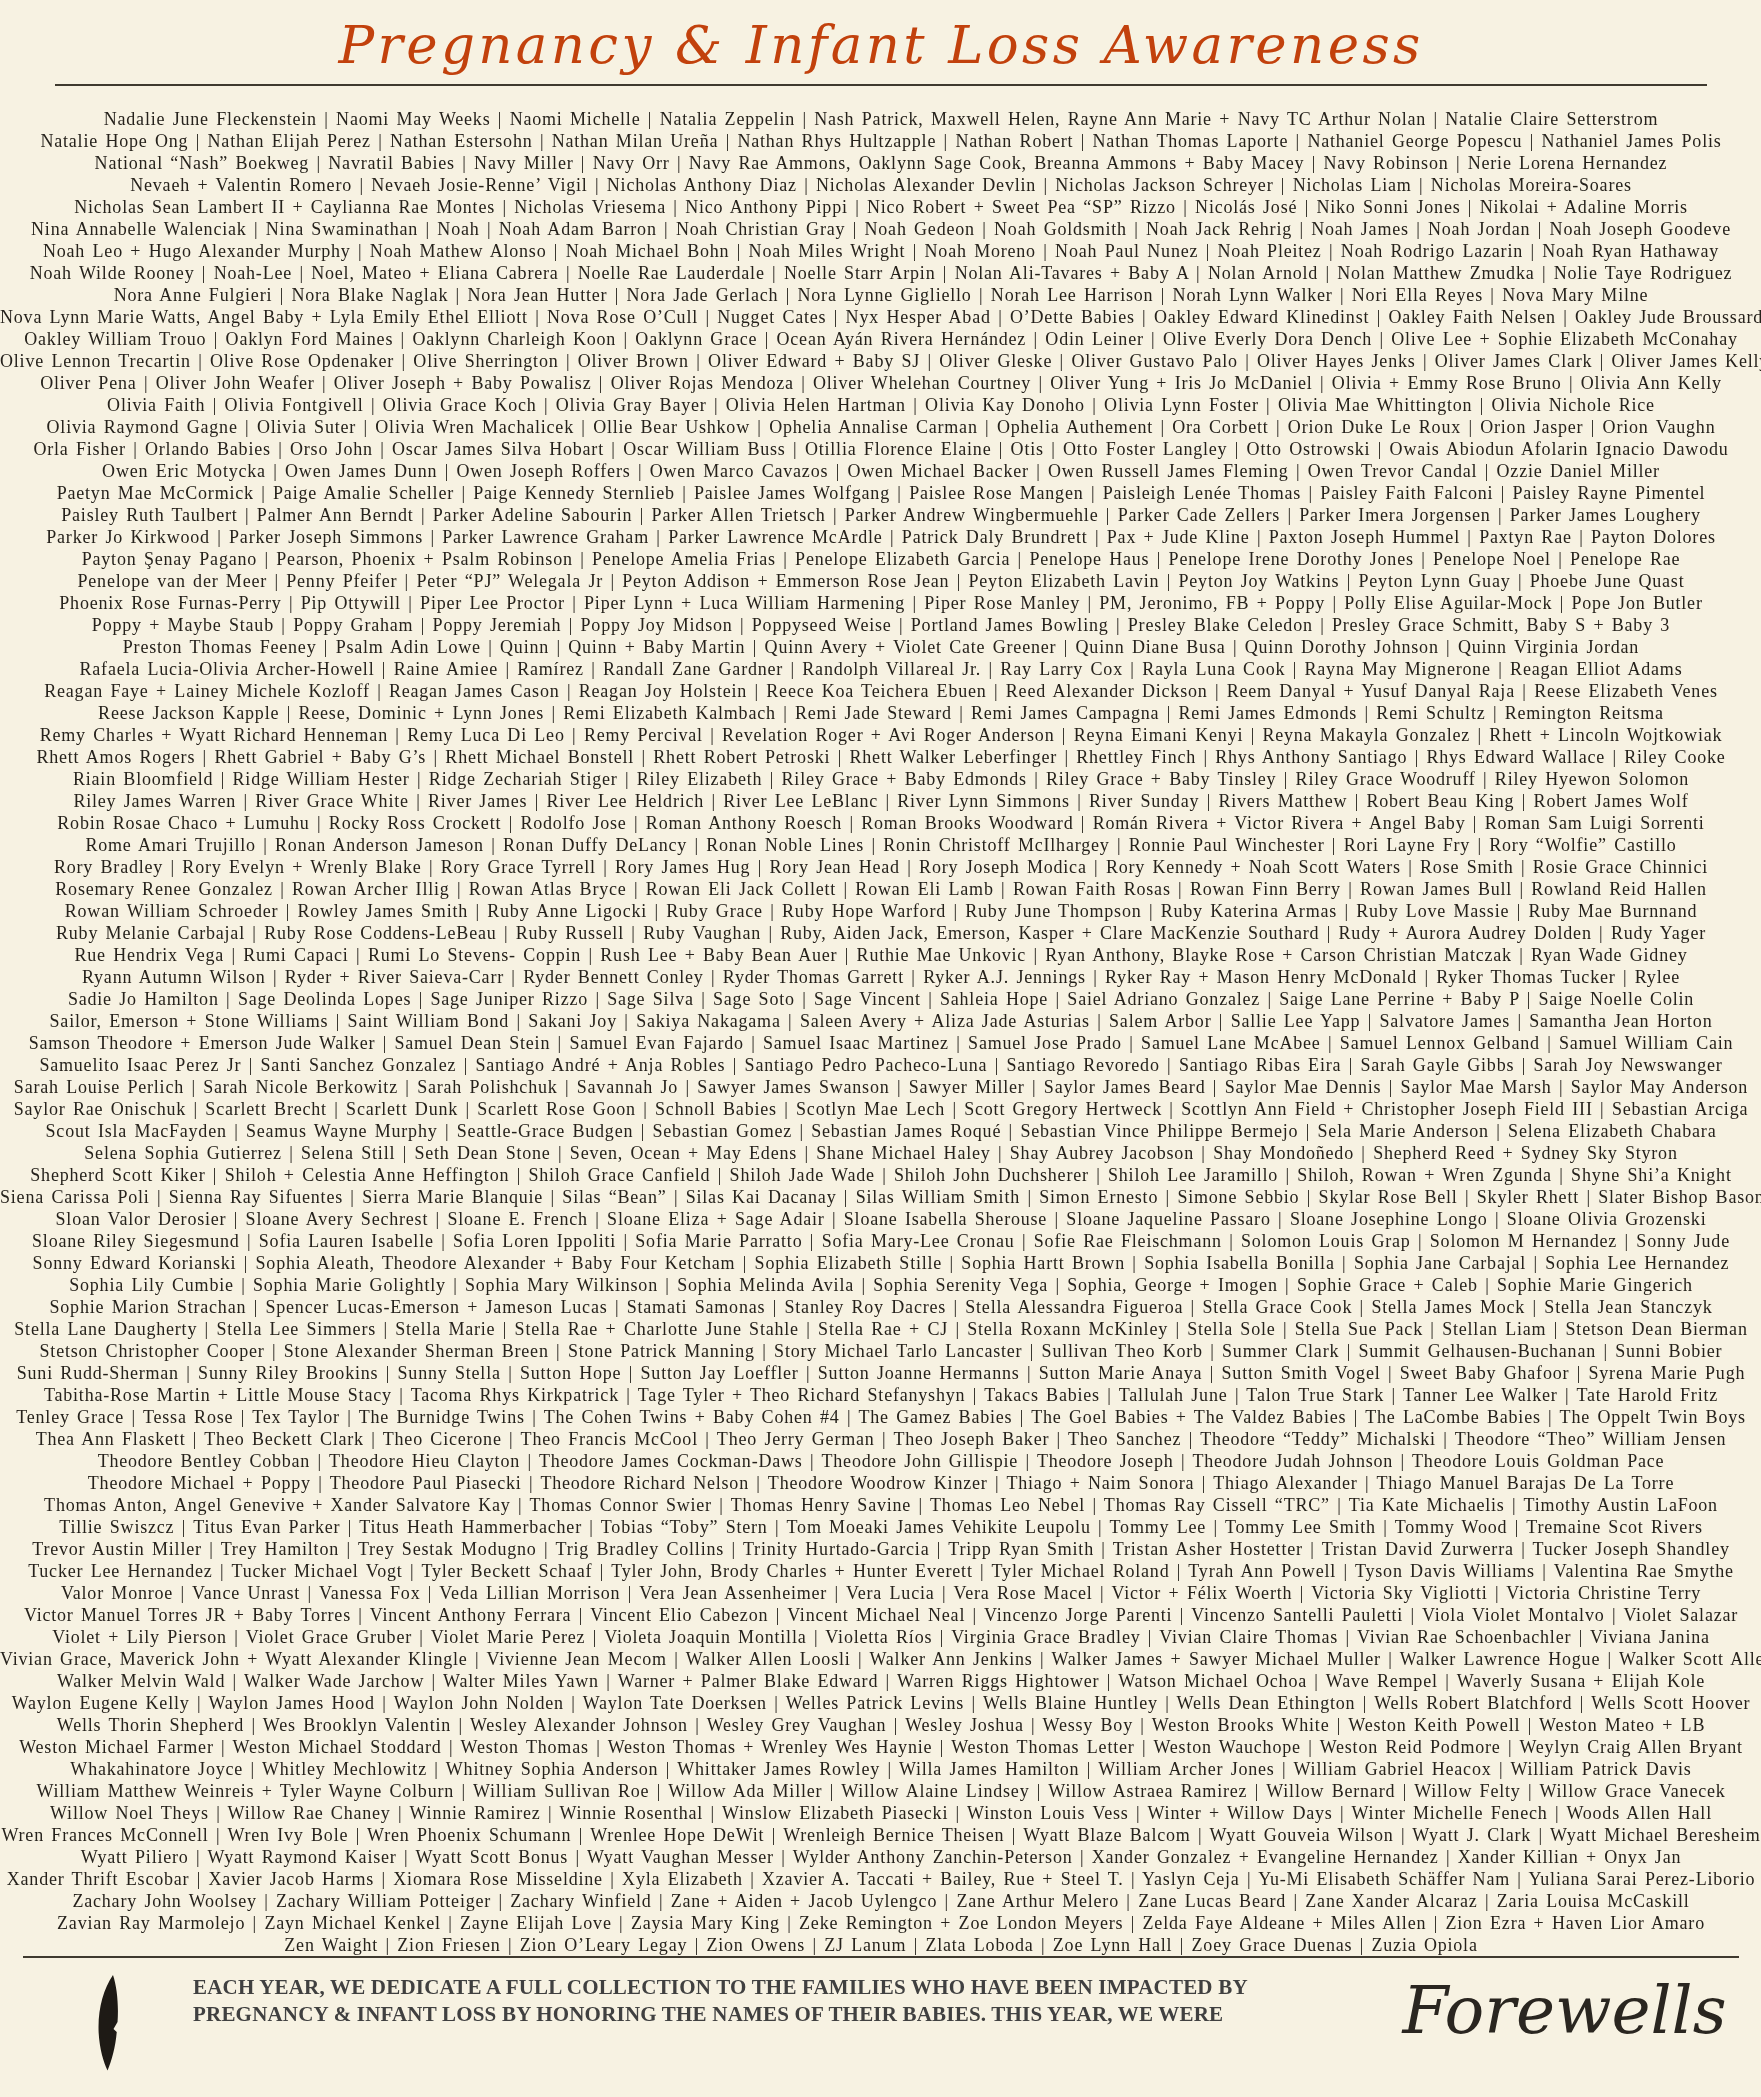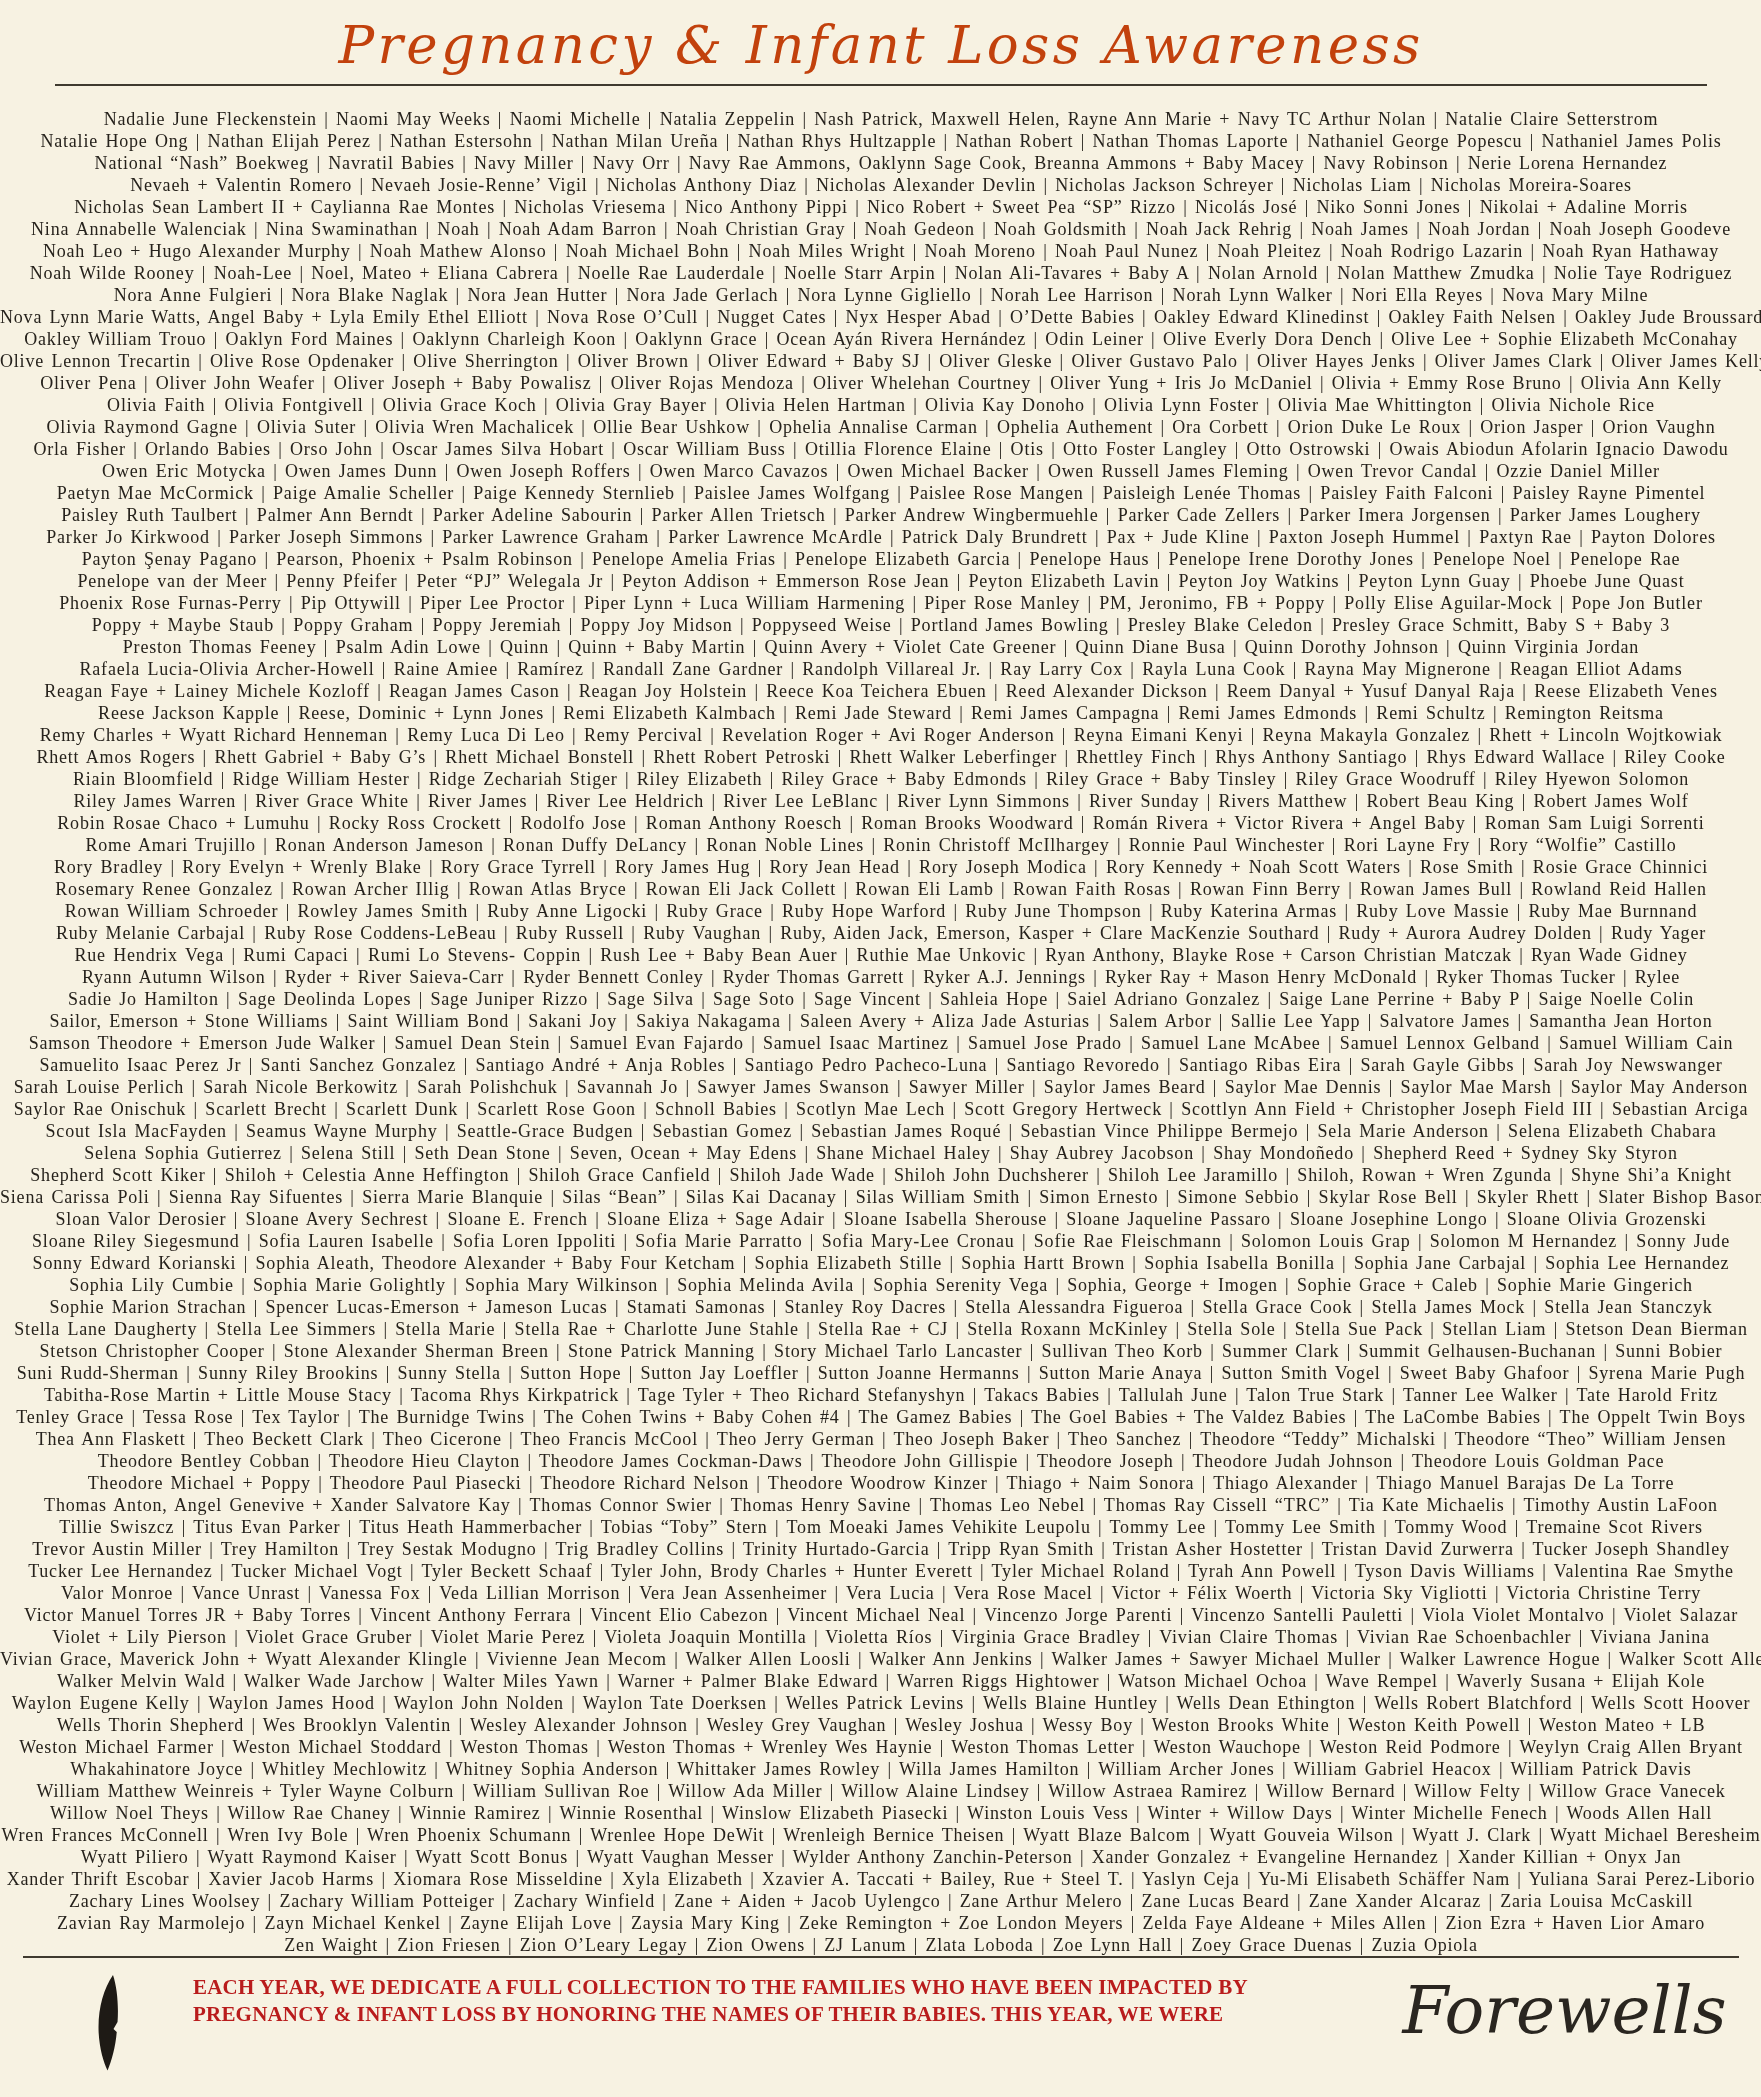--- a/index.html
+++ b/index.html
@@ -50,21 +50,21 @@
   }
   .footer-left { width: 105px; text-align: center; padding-top: 3.4px; flex: none; }
   .feather { display: block; margin: 0 auto; }
   .footer-message {
     flex: 1;
     font-weight: bold;
     font-size: 21px;
     line-height: 27px;
     letter-spacing: 0.2px;
     padding-top: 4.2px;
-    color: #b91c1c;
+    color: #404040;
   }
   .message-line { white-space: nowrap; }
   .footer-brand { width: 327px; text-align: center; padding-top: 5.9px; flex: none; }
   .wordmark {
     font-family: "DejaVu Serif", serif;
     font-style: italic;
     font-size: 66px;
     line-height: 1.1;
     color: #2a2620;
   }
@@ -154,21 +154,21 @@
       <div class="name-line">Walker Melvin Wald | Walker Wade Jarchow | Walter Miles Yawn | Warner + Palmer Blake Edward | Warren Riggs Hightower | Watson Michael Ochoa | Wave Rempel | Waverly Susana + Elijah Kole</div>
       <div class="name-line">Waylon Eugene Kelly | Waylon James Hood | Waylon John Nolden | Waylon Tate Doerksen | Welles Patrick Levins | Wells Blaine Huntley | Wells Dean Ethington | Wells Robert Blatchford | Wells Scott Hoover</div>
       <div class="name-line">Wells Thorin Shepherd | Wes Brooklyn Valentin | Wesley Alexander Johnson | Wesley Grey Vaughan | Wesley Joshua | Wessy Boy | Weston Brooks White | Weston Keith Powell | Weston Mateo + LB</div>
       <div class="name-line">Weston Michael Farmer | Weston Michael Stoddard | Weston Thomas | Weston Thomas + Wrenley Wes Haynie | Weston Thomas Letter | Weston Wauchope | Weston Reid Podmore | Weylyn Craig Allen Bryant</div>
       <div class="name-line">Whakahinatore Joyce | Whitley Mechlowitz | Whitney Sophia Anderson | Whittaker James Rowley | Willa James Hamilton | William Archer Jones | William Gabriel Heacox | William Patrick Davis</div>
       <div class="name-line">William Matthew Weinreis + Tyler Wayne Colburn | William Sullivan Roe | Willow Ada Miller | Willow Alaine Lindsey | Willow Astraea Ramirez | Willow Bernard | Willow Felty | Willow Grace Vanecek</div>
       <div class="name-line">Willow Noel Theys | Willow Rae Chaney | Winnie Ramirez | Winnie Rosenthal | Winslow Elizabeth Piasecki | Winston Louis Vess | Winter + Willow Days | Winter Michelle Fenech | Woods Allen Hall</div>
       <div class="name-line">Wren Frances McConnell | Wren Ivy Bole | Wren Phoenix Schumann | Wrenlee Hope DeWit | Wrenleigh Bernice Theisen | Wyatt Blaze Balcom | Wyatt Gouveia Wilson | Wyatt J. Clark | Wyatt Michael Beresheim</div>
       <div class="name-line">Wyatt Piliero | Wyatt Raymond Kaiser | Wyatt Scott Bonus | Wyatt Vaughan Messer | Wylder Anthony Zanchin-Peterson | Xander Gonzalez + Evangeline Hernandez | Xander Killian + Onyx Jan</div>
       <div class="name-line">Xander Thrift Escobar | Xavier Jacob Harms | Xiomara Rose Misseldine | Xyla Elizabeth | Xzavier A. Taccati + Bailey, Rue + Steel T. | Yaslyn Ceja | Yu-Mi Elisabeth Schäffer Nam | Yuliana Sarai Perez-Liborio</div>
-      <div class="name-line">Zachary Lines Woolsey | Zachary William Potteiger | Zachary Winfield | Zane + Aiden + Jacob Uylengco | Zane Arthur Melero | Zane Lucas Beard | Zane Xander Alcaraz | Zaria Louisa McCaskill</div>
+      <div class="name-line">Zachary John Woolsey | Zachary William Potteiger | Zachary Winfield | Zane + Aiden + Jacob Uylengco | Zane Arthur Melero | Zane Lucas Beard | Zane Xander Alcaraz | Zaria Louisa McCaskill</div>
       <div class="name-line">Zavian Ray Marmolejo | Zayn Michael Kenkel | Zayne Elijah Love | Zaysia Mary King | Zeke Remington + Zoe London Meyers | Zelda Faye Aldeane + Miles Allen | Zion Ezra + Haven Lior Amaro</div>
       <div class="name-line">Zen Waight | Zion Friesen | Zion O’Leary Legay | Zion Owens | ZJ Lanum | Zlata Loboda | Zoe Lynn Hall | Zoey Grace Duenas | Zuzia Opiola</div>
     </main>
 
   <footer>
     <div class="rule rule-bottom"></div>
     <div class="footer-inner">
 
       <div class="footer-left">
         <svg class="feather" width="44" height="99" viewBox="0 0 44 100" aria-hidden="true">

